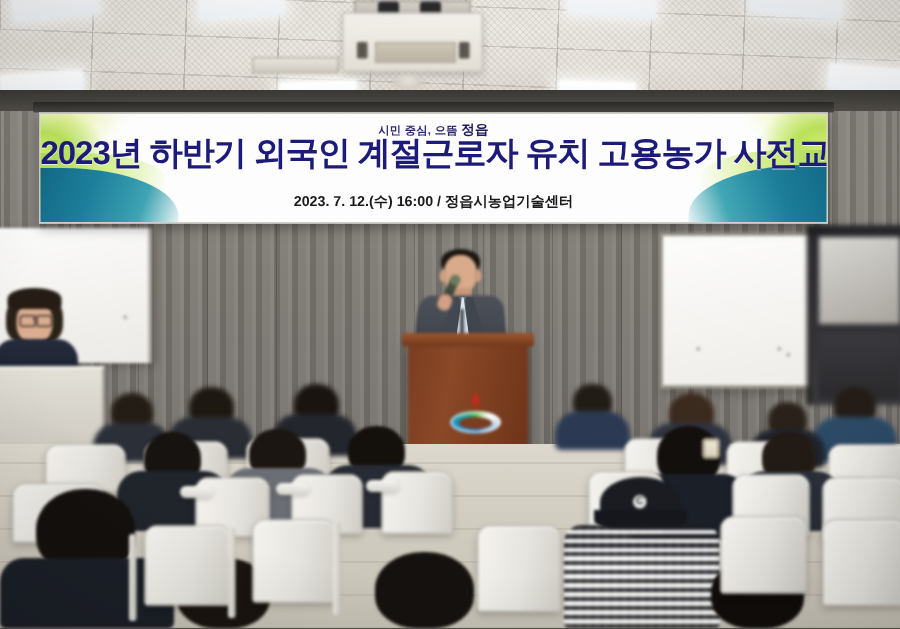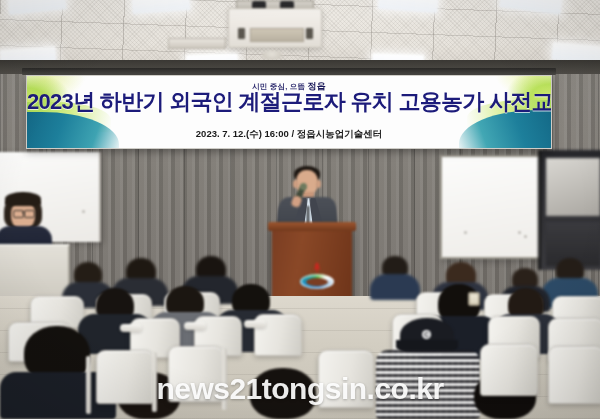--- a/index.html
+++ b/index.html
@@ -578,14 +578,13 @@
   <div class="seat blur-soft" style="left:318px;top:350px;width:54px;height:56px;"></div>
   <div class="seat blur-soft" style="left:480px;top:344px;width:56px;height:50px;"></div>
   <div class="seat blur-soft" style="left:548px;top:346px;width:54px;height:56px;"></div>
 
   <div class="seat-leg blur-soft" style="left:152px;top:352px;height:60px;"></div>
   <div class="seat-leg blur-soft" style="left:222px;top:348px;height:62px;"></div>
   <div class="seat-leg blur-soft" style="left:86px;top:356px;height:58px;"></div>
 
   <div class="vignette"></div>
 
-  <div class="watermark">news21tongsin.co.kr</div>
 </div>
 
 </body></html>

